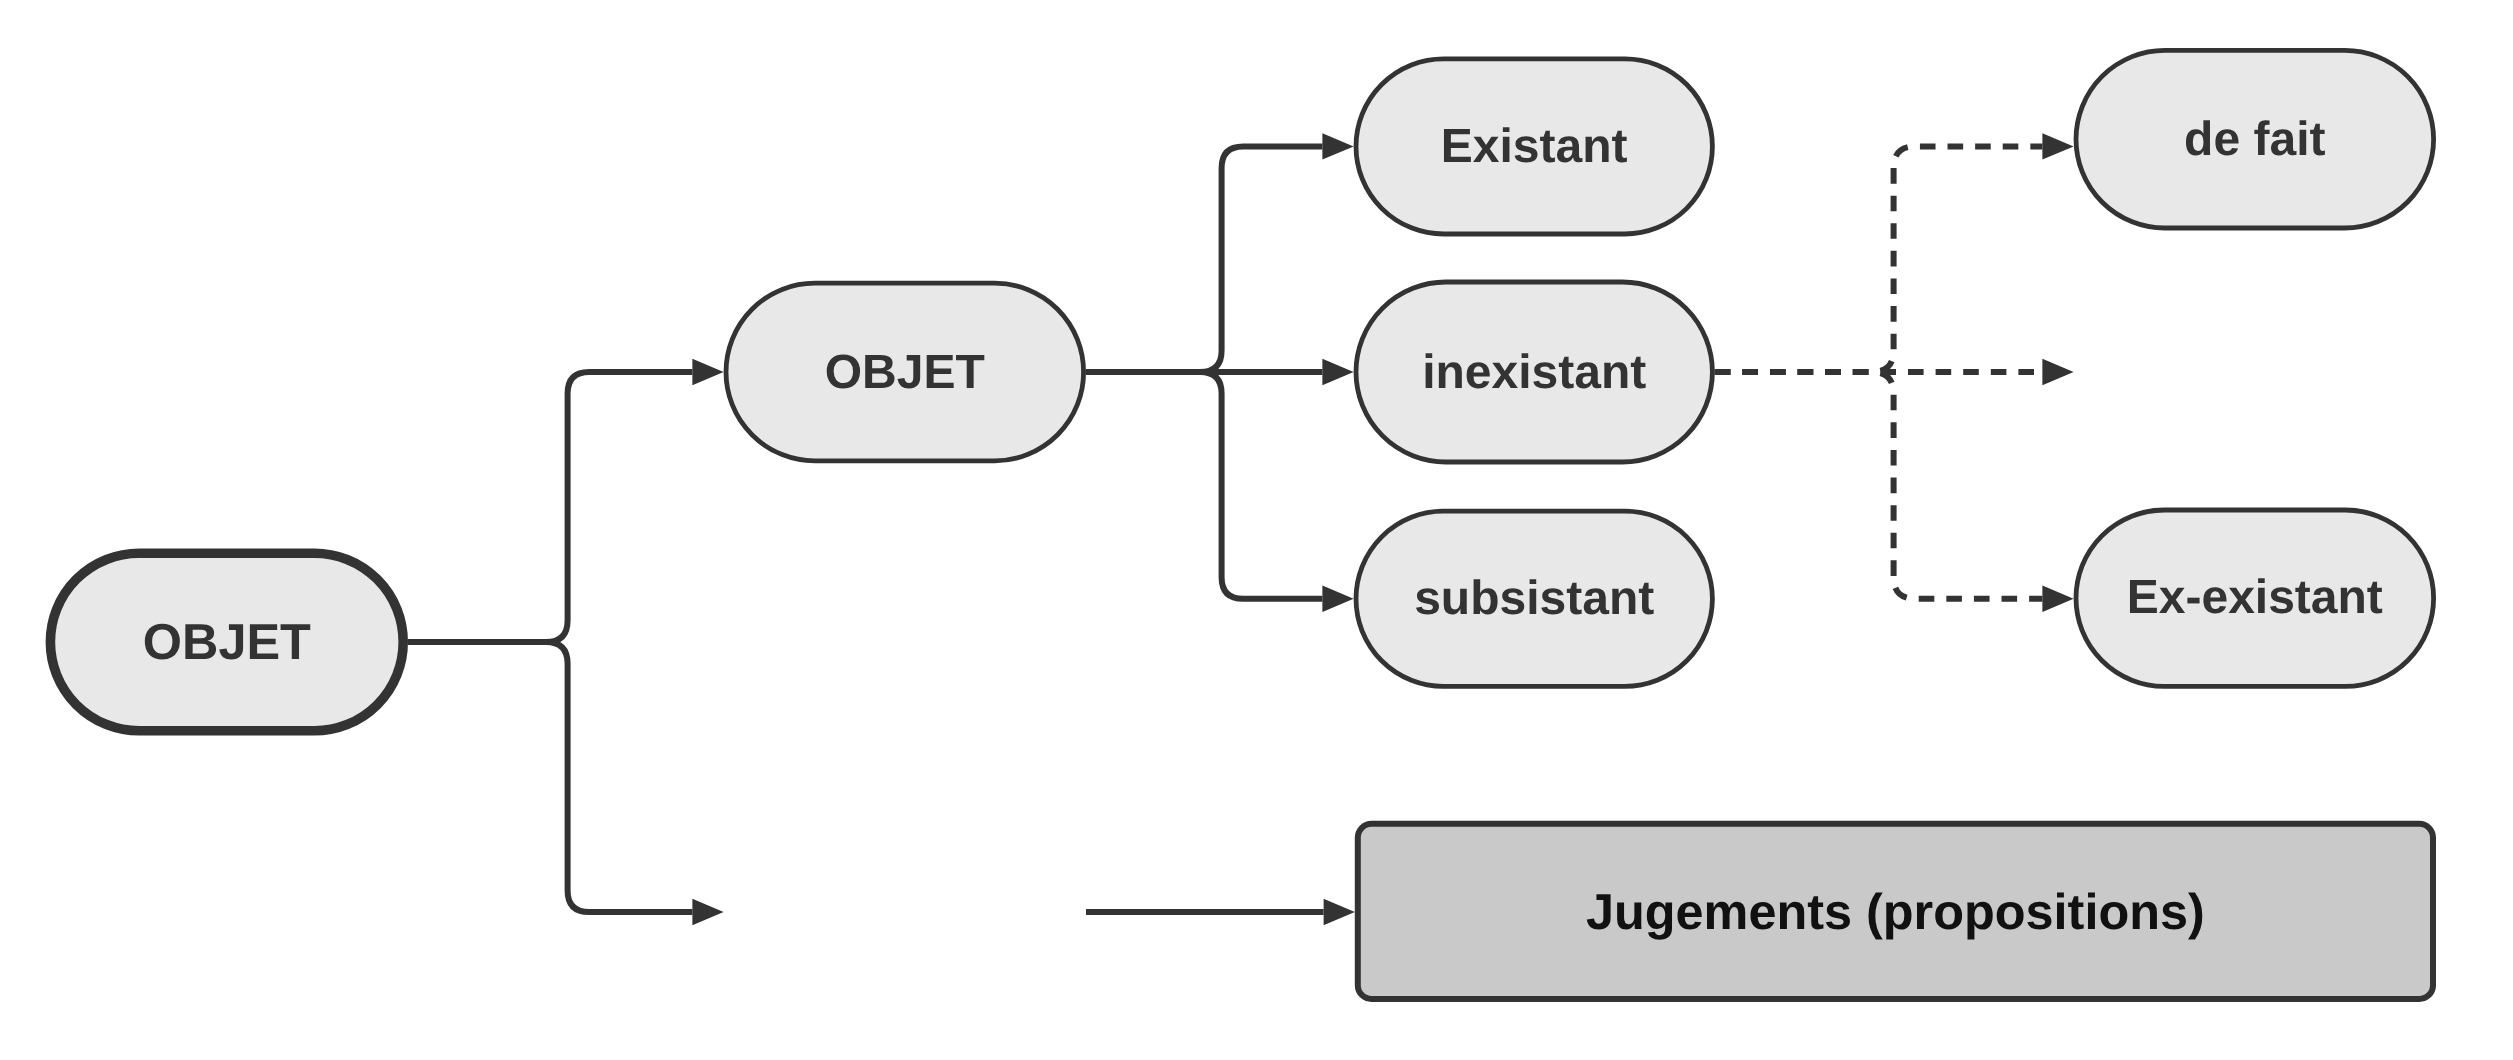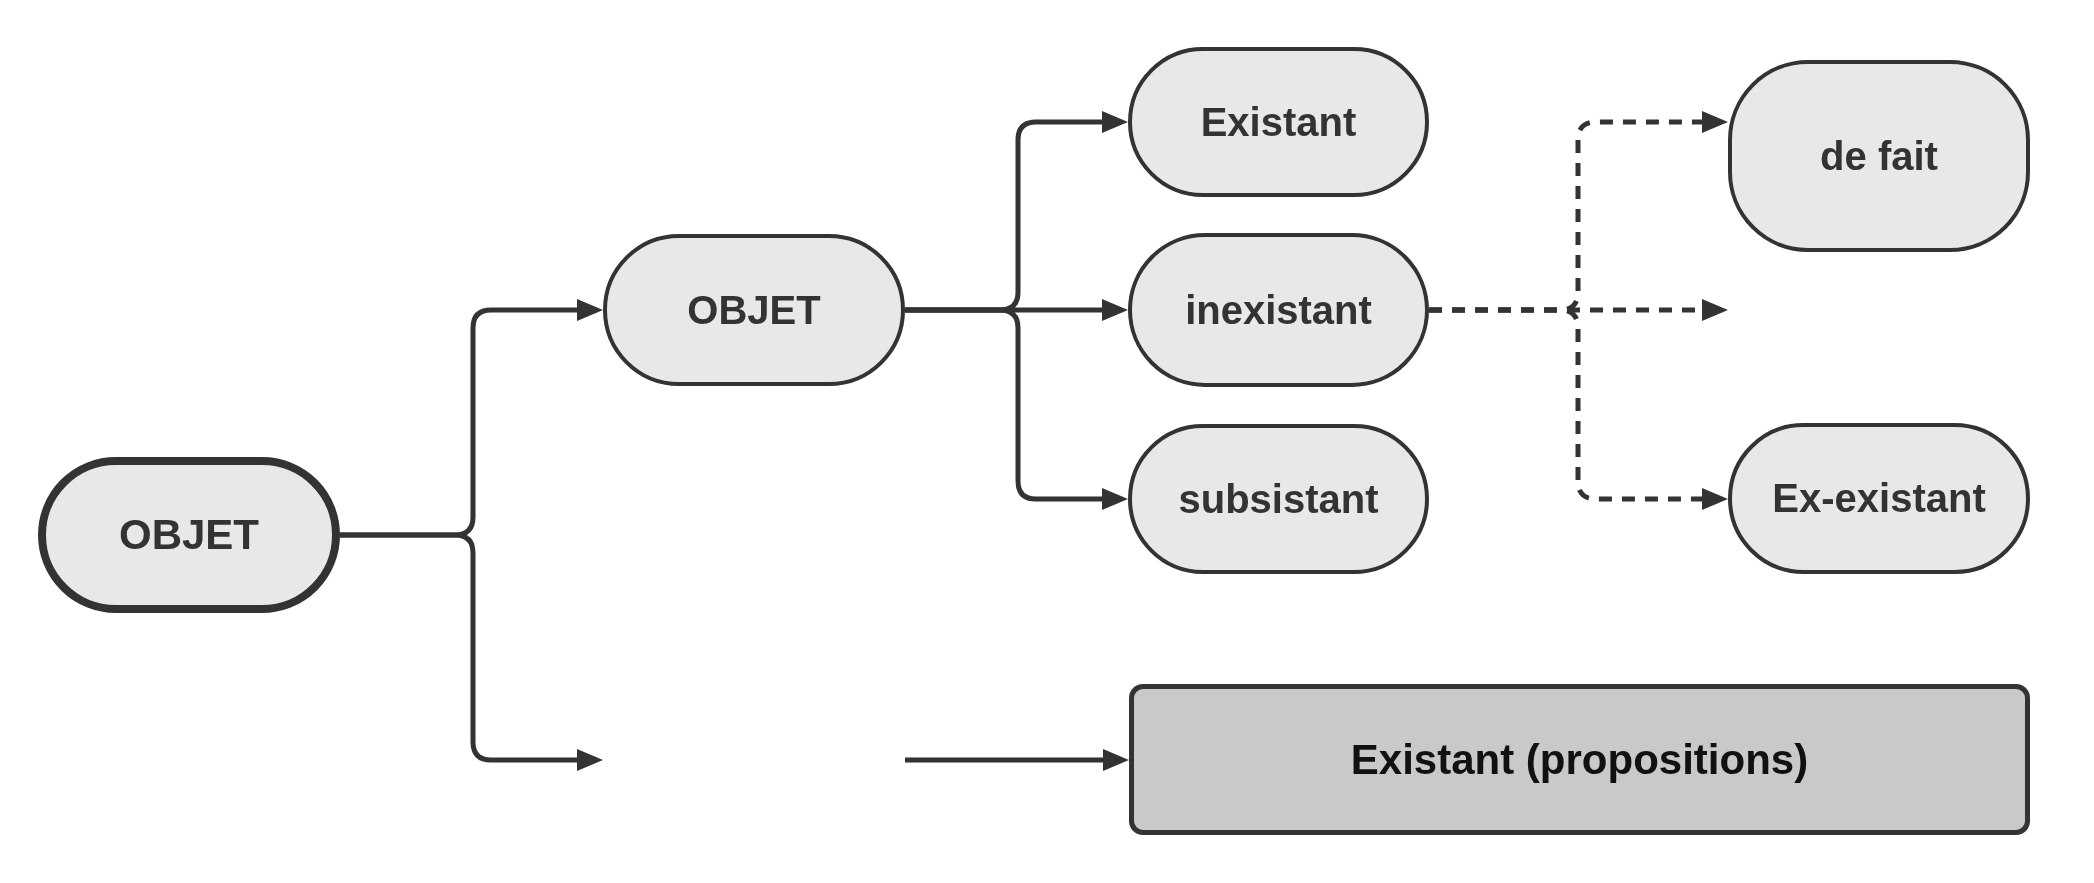--- a/index.html
+++ b/index.html
@@ -55,21 +55,21 @@
     border-width: 5px;
     color: #111111;
     font-size: 42px;
   }
   
   #n-objet-root  { left: 38px;   top: 457px; width: 302px; height: 156px; }
   #n-objet       { left: 603px;  top: 234px; width: 302px; height: 152px; }
   #n-existant    { left: 1128px; top: 47px;  width: 301px; height: 150px; }
   #n-inexistant  { left: 1128px; top: 233px; width: 301px; height: 154px; }
   #n-subsistant  { left: 1128px; top: 424px; width: 301px; height: 150px; }
-  #n-de-fait     { left: 1728px; top: 60px;  width: 302px; height: 192px; }
+  #n-de-fait     { left: 1728px; top: 40px;  width: 302px; height: 152px; }
   #n-de-droit    { left: 1728px; top: 234px; width: 302px; height: 152px; }
   #n-ex-existant { left: 1728px; top: 423px; width: 302px; height: 151px; }
   #n-objectifs   { left: 603px;  top: 685px; width: 302px; height: 151px; }
   #n-jugements   { left: 1129px; top: 684px; width: 901px; height: 151px; }
 </style>
 </head>
 <body>
 
 <div class="canvas">
 
@@ -131,16 +131,16 @@
     <span>de fait</span>
   </div>
 
 
   <div class="node" id="n-ex-existant">
     <span>Ex-existant</span>
   </div>
 
 
   <div class="node dark rect" id="n-jugements">
-    <span>Existant (propositions)</span>
+    <span>Jugements (propositions)</span>
   </div>
 
 </div>
 
 </body></html>

